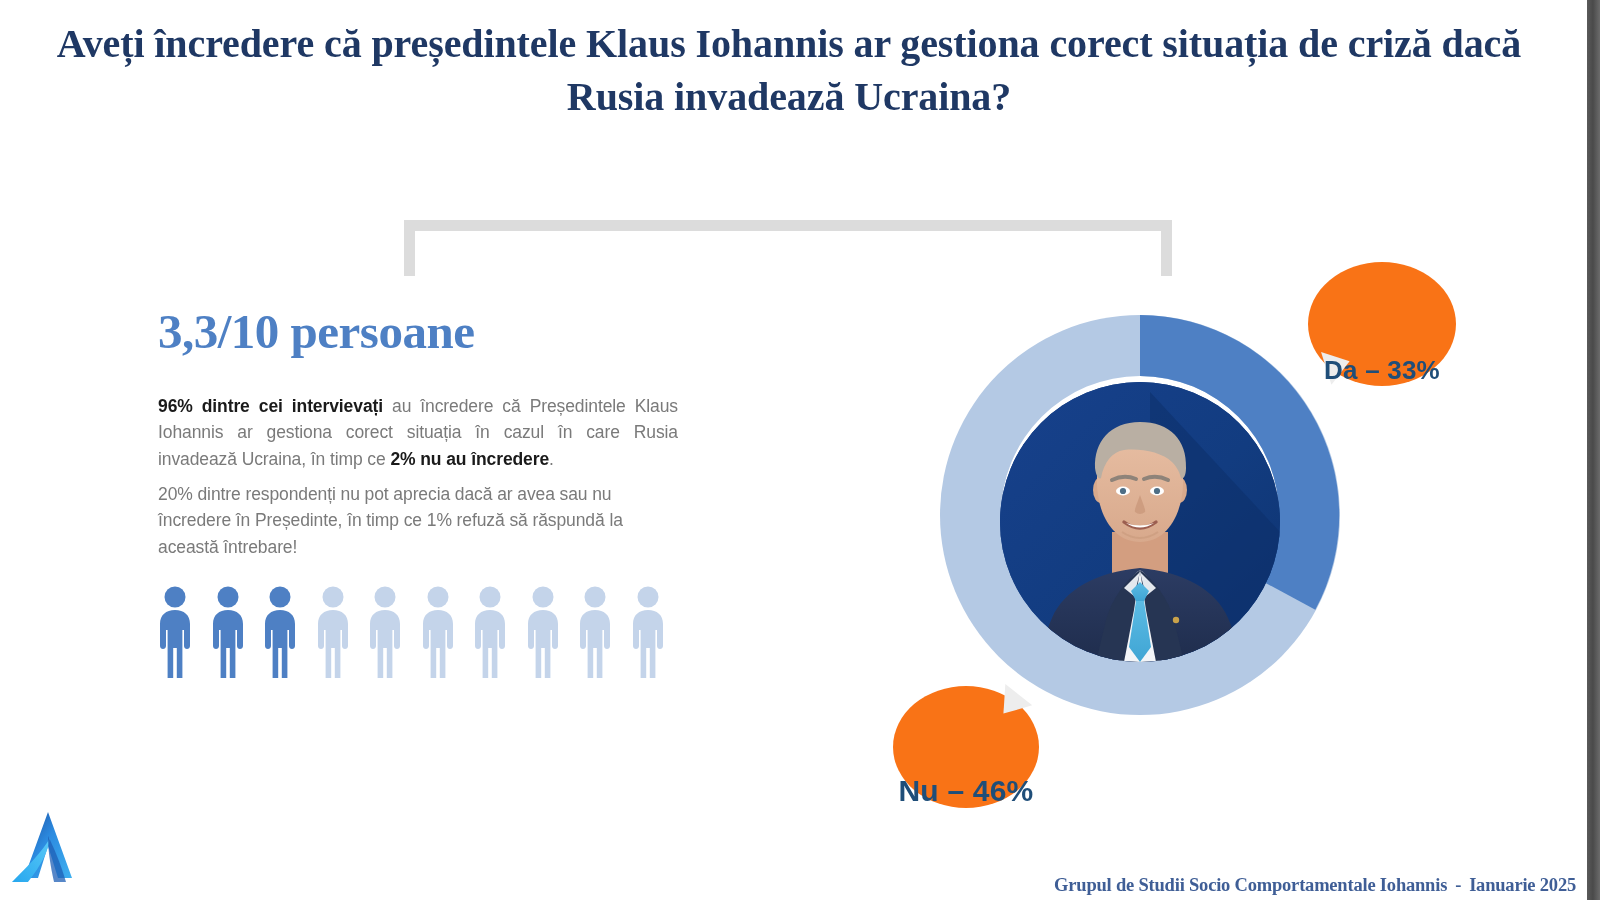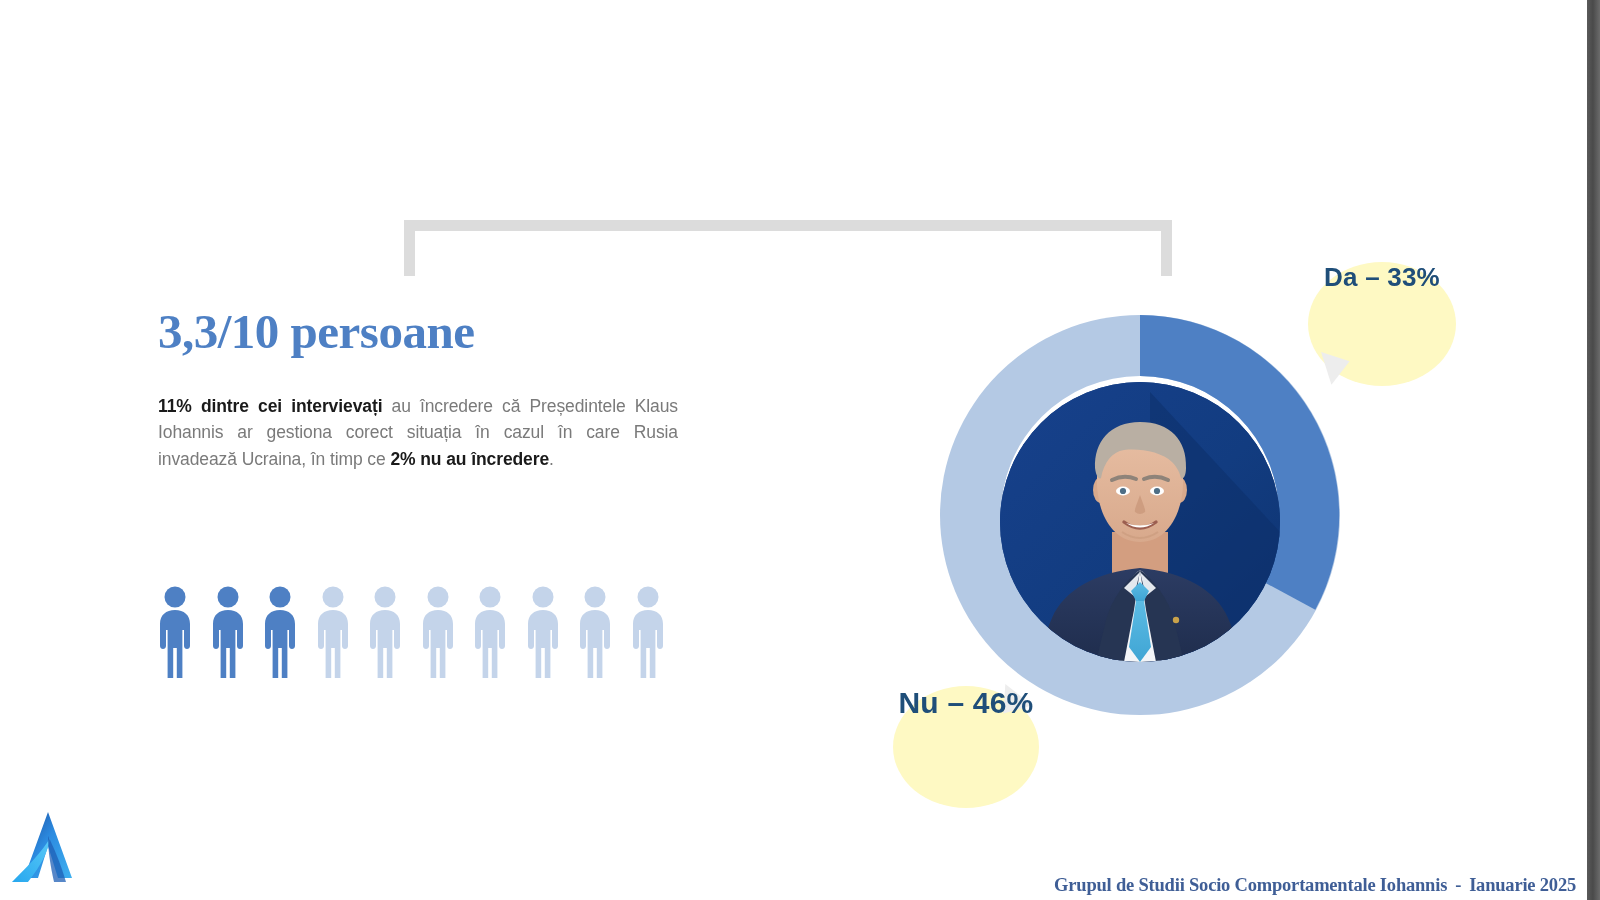--- a/index.html
+++ b/index.html
@@ -138,24 +138,24 @@
     height: 280px;
     border-radius: 50%;
     overflow: hidden;
     background: #123C80;
   }
   .portrait svg { display:block; width: 280px; height: 280px; }
 
   
   .bubble {
     position: absolute;
-    background: #fef9c3;
+    background: #f97316;
     border-radius: 50%;
     display: flex;
-    align-items: flex-start;
+    align-items: flex-end;
     justify-content: center;
     color: #1F4E79;
     font-weight: bold;
     letter-spacing: 0.2px;
   }
   .bubble-da {
     left: 1308px;
     top: 262px;
     width: 148px;
     height: 124px;
@@ -212,28 +212,30 @@
     white-space: nowrap;
     letter-spacing: -0.2px;
   }
   .footer .sep { padding: 0 8px; }
 </style>
 </head>
 <body>
 
 <div class="slide">
 
+  <div class="title">Aveți încredere că președintele Klaus Iohannis ar gestiona corect situația de criză dacă Rusia invadează Ucraina?</div>
 
   <div class="bracket"></div>
 
   <div class="left-col">
     <div class="big-stat">3,3/10 persoane</div>
 
-    <p class="body-para"><b>11% dintre cei intervievați</b><span> au încredere că Președintele Klaus Iohannis ar gestiona corect situația în cazul în care Rusia invadează Ucraina, în timp ce </span><b>2% nu au încredere</b><span>.</span></p>
-
+    <p class="body-para"><b>96% dintre cei intervievați</b><span> au încredere că Președintele Klaus Iohannis ar gestiona corect situația în cazul în care Rusia invadează Ucraina, în timp ce </span><b>2% nu au încredere</b><span>.</span></p>
+
+    <p class="body-para second">20% dintre respondenți nu pot aprecia dacă ar avea sau nu încredere în Președinte, în timp ce 1% refuză să răspundă la această întrebare!</p>
   </div>
 
   <div class="people" id="people-row">
       <div class="person" style="left: 0px;">
         <svg viewBox="0 0 40 94" xmlns="http://www.w3.org/2000/svg">
           <circle cx="20" cy="11" r="10.5" fill="#4E80C4"></circle>
           <path d="M20,24 C11,24 5,29 5,38 L5,60 C5,64 11,64 11,60 L11,44 L12.6,44 L12.6,92 L18.2,92 L18.2,62 L21.8,62 L21.8,92 L27.4,92 L27.4,44 L29,44 L29,60 C29,64 35,64 35,60 L35,38 C35,29 29,24 20,24 Z" fill="#4E80C4"></path>
         </svg>
       </div>
       <div class="person" style="left: 52.5px;">

